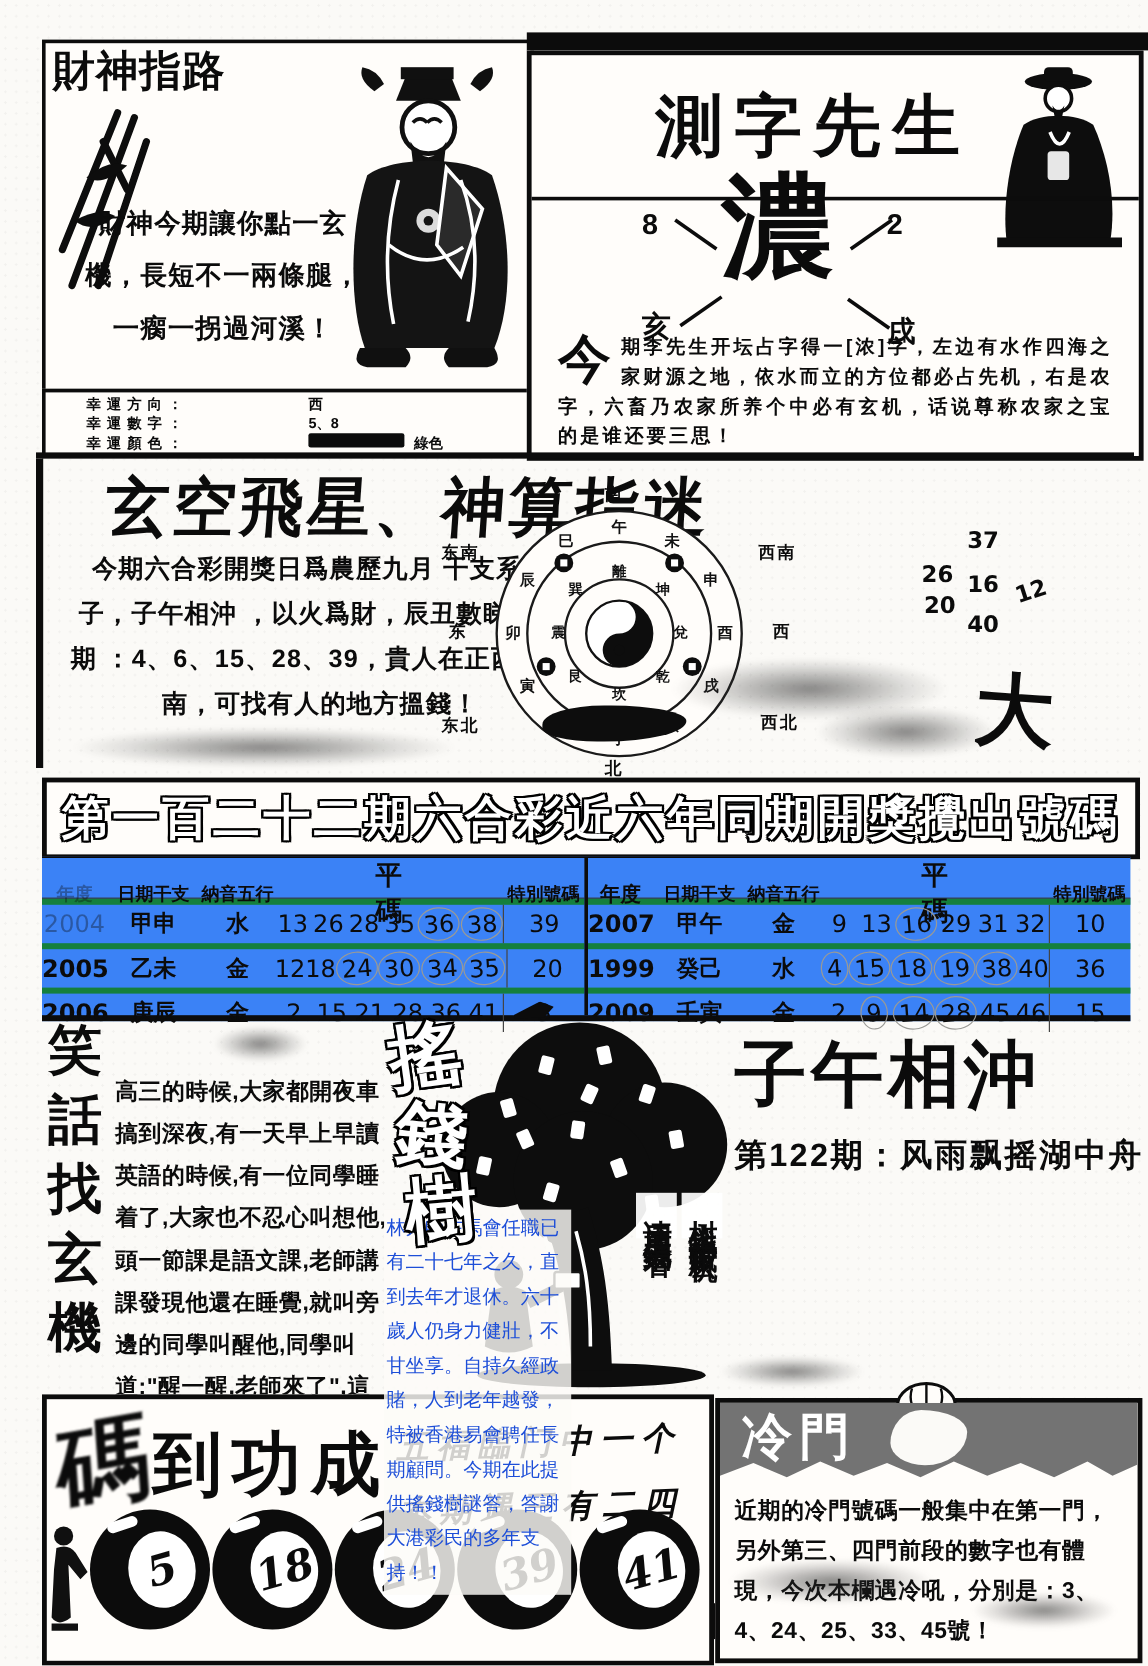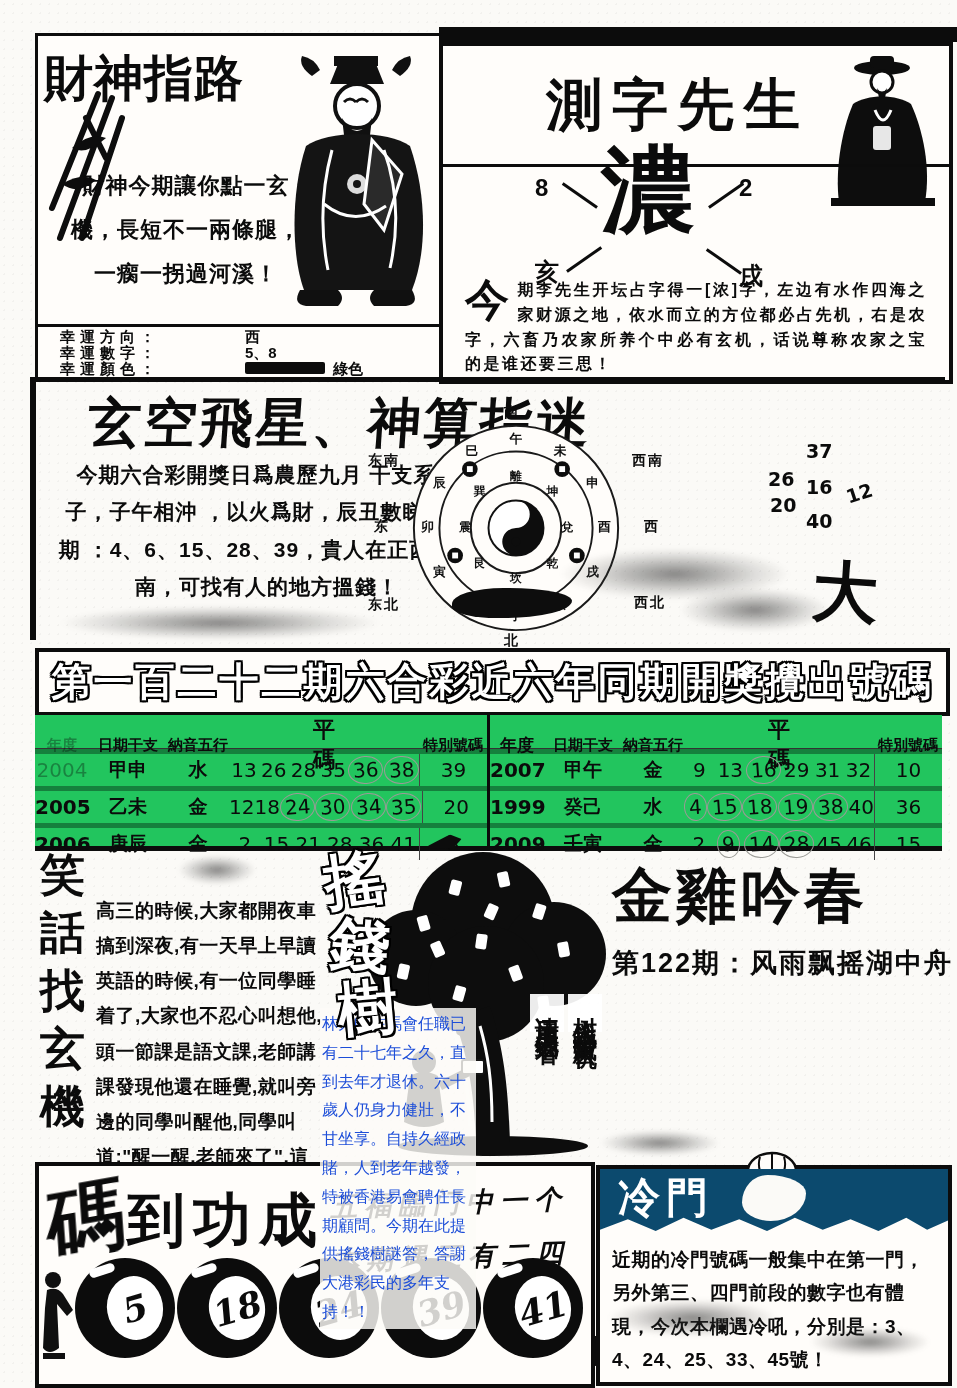--- a/index.html
+++ b/index.html
@@ -16,28 +16,28 @@
     color:#fff;
     text-shadow:2px 0 0 #000,-2px 0 0 #000,0 2px 0 #000,0 -2px 0 #000,
                 2px 2px 0 #000,-2px -2px 0 #000,2px -2px 0 #000,-2px 2px 0 #000;
   }
   .smudge{background:radial-gradient(closest-side,rgba(40,40,40,.55),rgba(60,60,60,.15) 70%,transparent);
           filter:blur(2px);pointer-events:none;}
   .inkblob{background:#0d0d0d;border-radius:45% 55% 60% 40%/55% 45% 60% 40%;}
 
   
   #caishen-box{left:35px;top:33px;width:404px;height:288px;}
-  #caishen-title{left:6px;top:10px;font-size:49px;font-weight:900;letter-spacing:1px;}
+  #caishen-title{left:6px;top:0;font-size:35px;font-weight:900;letter-spacing:1px;}
   #caishen-body{left:22px;top:128px;width:252px;font-size:22px;font-weight:700;
                 line-height:2.0;text-align:center;letter-spacing:1px;}
   #god-svg{right:2px;top:18px;}
   #leaves-svg{left:4px;top:52px;}
 
   #lucky-box{left:35px;top:324px;width:404px;height:50px;padding:2px 0 0 0;}
-  .lucky-row{display:flex;align-items:center;height:16px;padding-left:22px;font-size:15px;}
+  .lucky-row{display:flex;align-items:center;height:16px;padding-left:34px;font-size:12px;}
   .lucky-label{font-weight:900;letter-spacing:5px;width:130px;}
   .lucky-value{font-weight:700;margin-left:55px;}
   #color-swatch{display:inline-block;width:80px;height:12px;background:#0c0c0c;margin-right:8px;border-radius:2px;}
 
   
   #cezi-topbar{left:439px;top:27px;width:518px;height:15px;background:#0c0c0c;}
   #cezi-box{left:439px;top:42px;width:506px;height:334px;border-width:4px;}
   #cezi-title{left:55px;top:22px;font-size:56px;font-weight:900;letter-spacing:10px;margin-left:48px;}
   #cezi-rule{left:0;top:118px;width:100%;height:3px;background:#0c0c0c;}
   #scholar-svg{right:8px;top:6px;}
@@ -59,21 +59,21 @@
   #compass{left:408px;top:420px;width:216px;height:216px;}
   .dir-label{position:absolute;font-size:14px;font-weight:900;letter-spacing:2px;}
   .xk-num{position:absolute;font-size:19px;font-weight:600;font-family:"DejaVu Sans",sans-serif;}
   #xk-big{left:812px;top:548px;font-size:66px;font-weight:900;
           font-family:"DejaVu Serif","Liberation Serif",serif;transform:rotate(4deg);}
 
   
   #banner{left:35px;top:648px;width:907px;height:60px;border:4px solid #0c0c0c;background:#fffdfa;
           display:flex;align-items:center;justify-content:center;}
   #banner span{font-size:39px;font-weight:900;letter-spacing:3px;white-space:nowrap;}
-  #table-box{left:35px;top:714px;width:907px;height:131px;background:#22c55e;
+  #table-box{left:35px;top:714px;width:907px;height:131px;background:#3b82f6;
              border-bottom:5px solid #0c0c0c;border-top:1px solid #0c0c0c;display:flex;}
   .half-table{width:452px;}
   #table-divider{width:3px;background:#0c0c0c;height:100%;}
   .t-row{display:grid;grid-template-columns:54px 78px 62px repeat(6,1fr) 68px;
          align-items:center;height:32px;}
   .t-head{height:33px;font-weight:900;font-size:16px;border-bottom:1px solid #333;}
   .t-head .ping{grid-column:4/10;text-align:center;font-size:22px;letter-spacing:40px;padding-left:40px;}
   .t-cell{text-align:center;font-size:20px;font-family:"DejaVu Sans",sans-serif;}
   .t-gz{font-size:19px;font-weight:700;font-family:"Liberation Sans",sans-serif;}
   .t-row + .t-row{border-top:5px solid #15803d;}
@@ -128,21 +128,21 @@
   .ball::after{content:"";position:absolute;left:26px;bottom:-10px;width:118px;height:34px;background:#0c0c0c;
                border-radius:50%;z-index:-1;}
   .ball-patch{position:absolute;right:12px;top:18px;width:56px;height:64px;background:#fff;border-radius:50%;
               transform:rotate(-10deg);display:flex;align-items:center;justify-content:center;}
   .ball-num{font-family:"DejaVu Serif","Liberation Serif",serif;font-style:italic;font-weight:900;
             font-size:35px;transform:rotate(-6deg);}
   #pusher-svg{position:absolute;left:-2px;top:104px;}
 
   
   #lengmen-box{left:596px;top:1165px;width:348px;height:213px;border:4px solid #0c0c0c;background:#fffdfa;}
-  #lengmen-strip{position:absolute;left:0;top:0;width:100%;height:66px;background:#0c4a6e;
+  #lengmen-strip{position:absolute;left:0;top:0;width:100%;height:66px;background:#737373;
      clip-path:polygon(0 0,100% 0,100% 78%,94% 92%,88% 74%,80% 94%,72% 76%,64% 92%,56% 74%,48% 94%,
                        40% 76%,32% 92%,24% 74%,16% 94%,8% 76%,0 92%);
      display:flex;align-items:center;justify-content:space-between;padding:0 18px;box-sizing:border-box;}
   #lengmen-strip span{font-size:42px;font-weight:900;color:#fff;letter-spacing:6px;margin-top:-8px;}
   #lengmen-splash{position:absolute;left:142px;top:6px;width:64px;height:46px;background:#fbfaf7;
                   border-radius:40% 60% 55% 45%/60% 40% 60% 40%;}
   #lengmen-body{position:absolute;left:12px;top:74px;width:318px;font-size:19px;font-weight:700;
                 line-height:1.75;letter-spacing:.5px;}
   #globe-svg{position:absolute;left:146px;top:-18px;}
 
@@ -471,21 +471,21 @@
     </g>
   </svg>
   <div id="tree-note">林大師在馬會任職已有二十七年之久，直到去年才退休。六十歲人仍身力健壯，不甘坐享。自持久經政賭，人到老年越發，特被香港易會聘任長期顧問。今期在此提供搖錢樹謎答，答謝大港彩民的多年支持！！</div>
   <div id="tree-vnotes">
     <div class="v-col">请用放大镜细看</div>
     <div class="v-col">树上钱币暗藏玄机</div>
   </div>
 </div>
 
 <div class="abs" id="zodiac-block">
-  <div id="zodiac-title">金雞吟春</div>
+  <div id="zodiac-title">子午相沖</div>
   <div id="zodiac-issue">
     <span class="txt">第122期：风雨飘摇湖中舟</span>
 
   </div>
 </div>
 
 <div class="abs" id="madao-box">
   <div id="madao-title">
     <span id="madao-first">碼</span>
     <span id="madao-rest">到功成</span>

